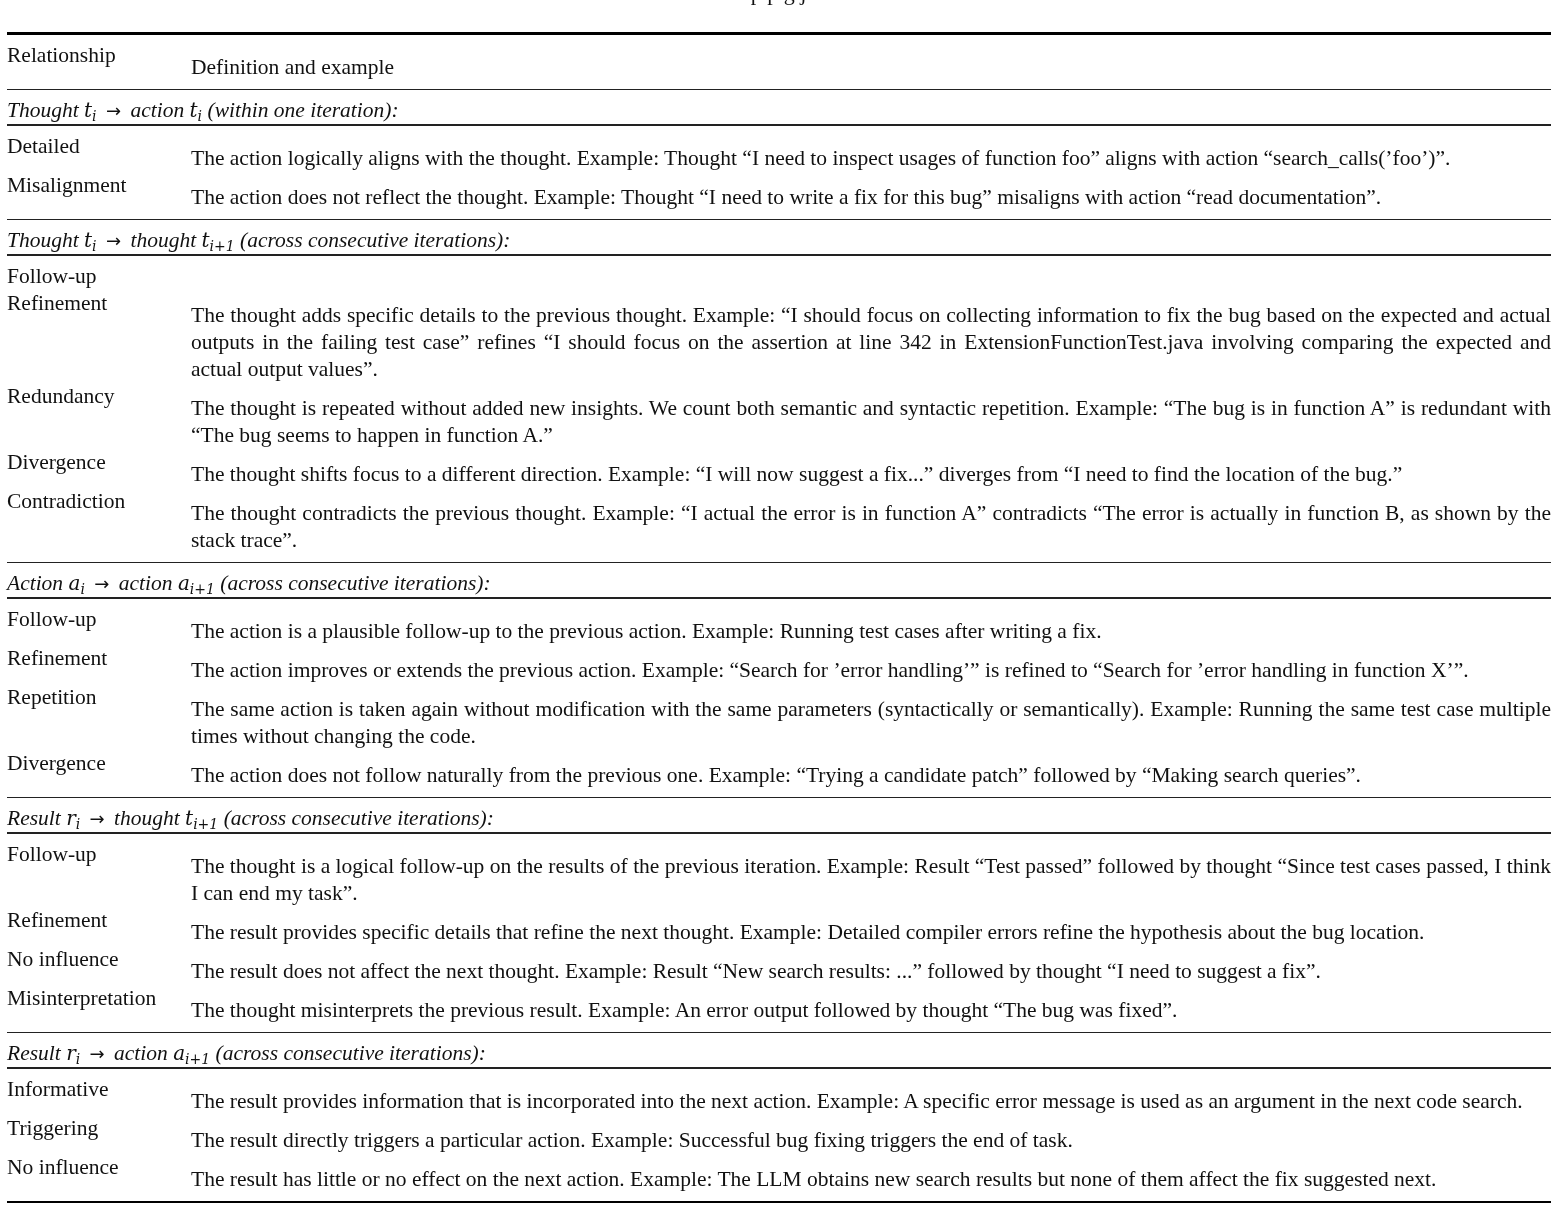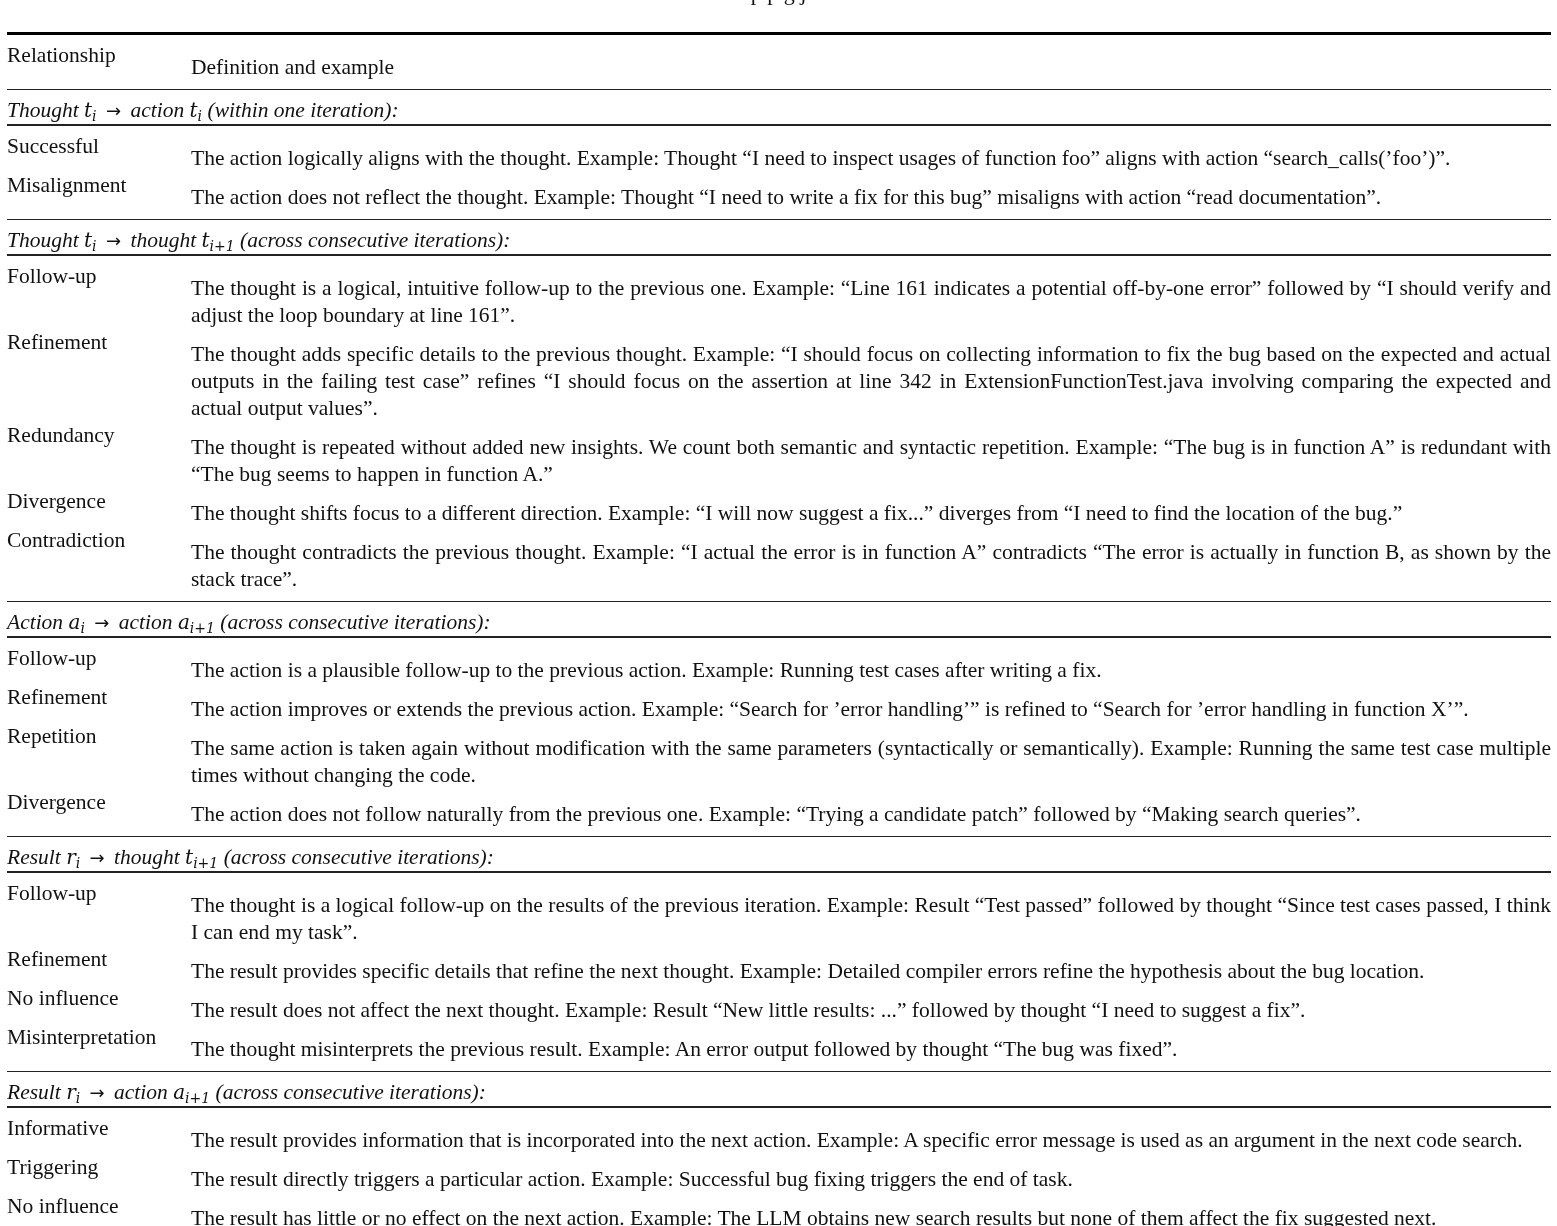--- a/index.html
+++ b/index.html
@@ -120,21 +120,21 @@
       <span>Thought</span>
       <span class="m"><span>t</span><sub>i</sub></span>
       <span class="arrow">→</span>
       <span>action</span>
       <span class="m"><span>t</span><sub>i</sub></span>
       <span>(within one iteration):</span>
     </div>
     <div class="rule-thin"></div>
     <div class="rows-block">
           <div class="row">
-            <div class="col1">Successful</div>
+            <div class="col1">Detailed</div>
             <div class="col2">The action logically aligns with the thought. Example: Thought “I need to inspect usages of function foo” aligns with action “search_calls(’foo’)”.</div>
           </div>
           <div class="row">
             <div class="col1">Misalignment</div>
             <div class="col2">The action does not reflect the thought. Example: Thought “I need to write a fix for this bug” misaligns with action “read documentation”.</div>
           </div>
         </div>
     <div class="rule-thin"></div>
   </div>
 
@@ -144,21 +144,20 @@
       <span class="m"><span>t</span><sub>i</sub></span>
       <span class="arrow">→</span>
       <span>thought</span>
       <span class="m"><span>t</span><sub>i+1</sub></span>
       <span>(across consecutive iterations):</span>
     </div>
     <div class="rule-thin"></div>
     <div class="rows-block">
           <div class="row">
             <div class="col1">Follow-up</div>
-            <div class="col2">The thought is a logical, intuitive follow-up to the previous one. Example: “Line 161 indicates a potential off-by-one error” followed by “I should verify and adjust the loop boundary at line 161”.</div>
           </div>
           <div class="row">
             <div class="col1">Refinement</div>
             <div class="col2">The thought adds specific details to the previous thought. Example: “I should focus on collecting information to fix the bug based on the expected and actual outputs in the failing test case” refines “I should focus on the assertion at line 342 in ExtensionFunctionTest.java involving comparing the expected and actual output values”.</div>
           </div>
           <div class="row">
             <div class="col1">Redundancy</div>
             <div class="col2">The thought is repeated without added new insights. We count both semantic and syntactic repetition. Example: “The bug is in function A” is redundant with “The bug seems to happen in function A.”</div>
           </div>
           <div class="row">
@@ -218,21 +217,21 @@
           <div class="row">
             <div class="col1">Follow-up</div>
             <div class="col2">The thought is a logical follow-up on the results of the previous iteration. Example: Result “Test passed” followed by thought “Since test cases passed, I think I can end my task”.</div>
           </div>
           <div class="row">
             <div class="col1">Refinement</div>
             <div class="col2">The result provides specific details that refine the next thought. Example: Detailed compiler errors refine the hypothesis about the bug location.</div>
           </div>
           <div class="row">
             <div class="col1">No influence</div>
-            <div class="col2">The result does not affect the next thought. Example: Result “New little results: ...” followed by thought “I need to suggest a fix”.</div>
+            <div class="col2">The result does not affect the next thought. Example: Result “New search results: ...” followed by thought “I need to suggest a fix”.</div>
           </div>
           <div class="row">
             <div class="col1">Misinterpretation</div>
             <div class="col2">The thought misinterprets the previous result. Example: An error output followed by thought “The bug was fixed”.</div>
           </div>
         </div>
     <div class="rule-thin"></div>
   </div>
 
   <div class="section">

